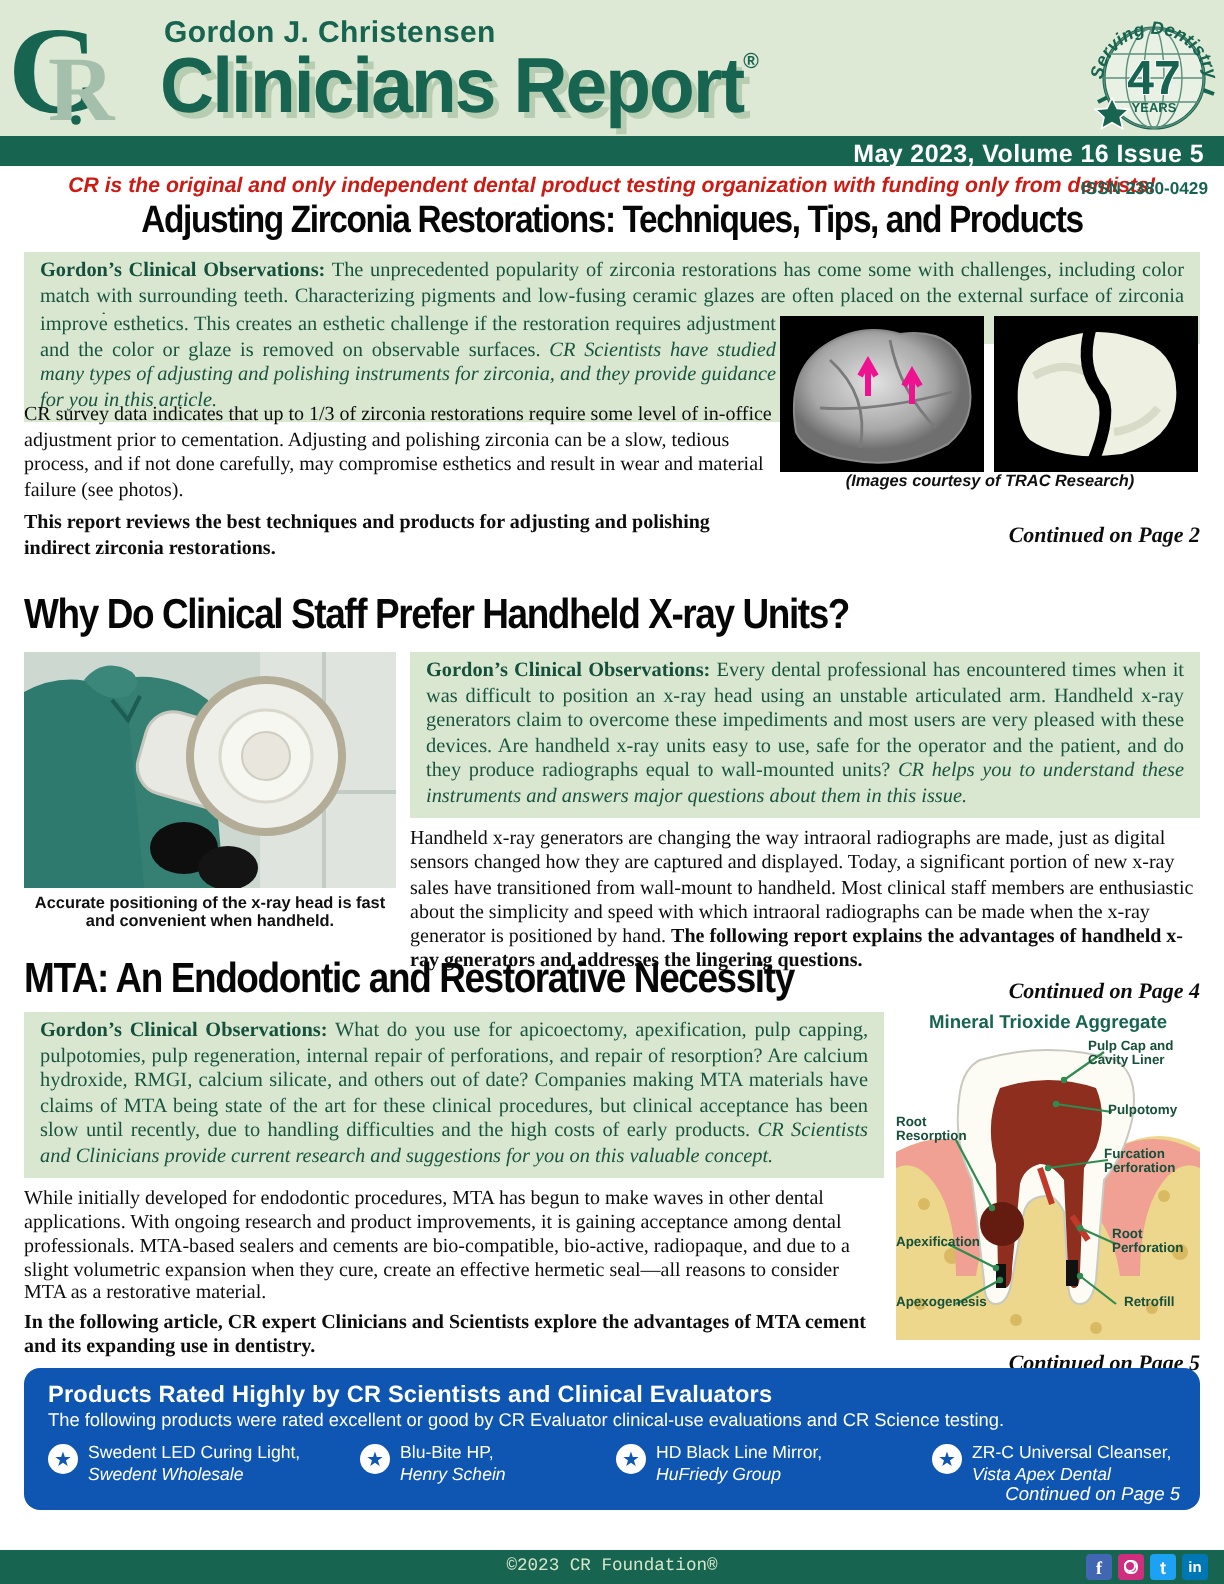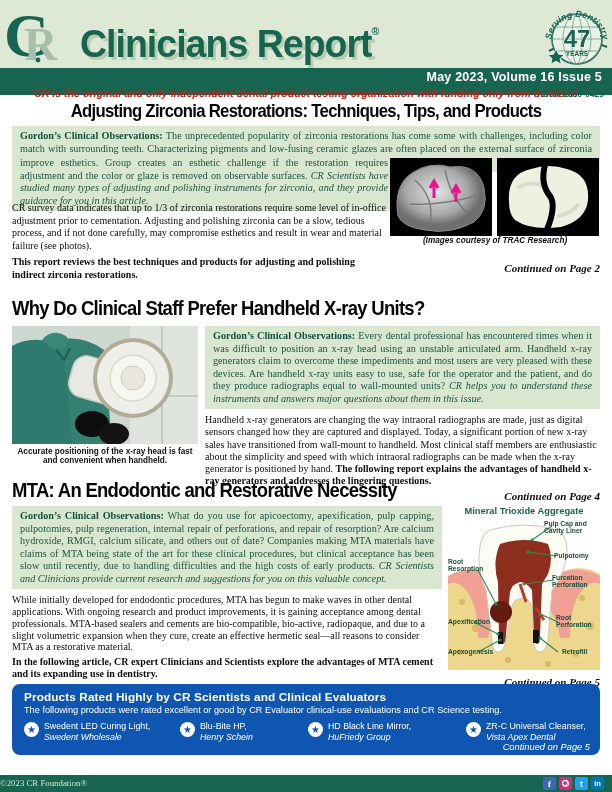--- a/index.html
+++ b/index.html
@@ -15,21 +15,21 @@
   
   #masthead { left:0; top:0; width:612px; height:68px; background:#dde9d4; }
   #cr-logo { left:6px; top:2px; }
   #mast-author { left:82px; top:8px; font-weight:bold; font-size:15px; color:#176450; letter-spacing:.2px;}
   #mast-title  { left:80px; top:22px; font-weight:bold; font-size:39px; color:#176450;
                  letter-spacing:-1px; text-shadow:3px 3px 0 #b7cdb2; white-space:nowrap;
                  font-family:"Liberation Sans", sans-serif; transform:scaleX(.96); transform-origin:left;}
   #mast-reg { font-size:11px; vertical-align:22px; letter-spacing:0; text-shadow:none; }
   #badge { right:3px; top:1px; }
 
-  #issue-bar { left:0; top:68px; width:612px; height:27px; background:#176450; }
+  #issue-bar { left:0; top:68px; width:612px; height:15px; background:#176450; }
   #issue-text { position:absolute; right:10px; top:2px; color:#fff; font-weight:bold; font-size:12.5px;
                 font-family:"Liberation Sans",sans-serif; letter-spacing:.2px;}
   #tagline-row { left:0; top:86px; width:612px; height:15px; }
   #tagline { width:100%; text-align:center; font-weight:bold; font-style:italic; font-size:10.6px;
              color:#cd1a12; font-family:"Liberation Sans",sans-serif; padding-top:1px;}
   #issn { position:absolute; right:8px; top:3px; font-size:8.6px; font-weight:bold; color:#176450;
           font-family:"Liberation Sans",sans-serif;}
 
   
   .headline { font-family:"Liberation Sans",sans-serif; font-weight:bold; color:#070707;
@@ -95,21 +95,21 @@
            margin-top:1px;}
   .prod-name { font-size:8.8px; line-height:1.2; }
   .prod-vendor { font-size:8.8px; font-style:italic; line-height:1.2;}
   #products-cont { position:absolute; right:10px; bottom:3px; font-style:italic; font-size:9.3px; }
 
   
   #pub-band { left:0; top:757px; width:612px; height:18px; background:#dde9d4; }
   #pub-text { text-align:center; font-family:"Liberation Sans",sans-serif; font-weight:bold;
               font-size:9.3px; color:#176450; line-height:18px; }
   #copy-band { left:0; top:775px; width:612px; height:17px; background:#176450; }
-  #copy-text { text-align:left; font-family:Liberation Serif, serif;
+  #copy-text { text-align:center; font-family:Liberation Mono, monospace;
                font-size:8.8px; color:#d4e6cc; line-height:16px; }
   #socials { position:absolute; right:8px; top:2px; display:flex; gap:3px; }
   .social { width:13px; height:13px; border-radius:2px; color:#fff; font-family:"Liberation Sans",sans-serif;
             font-weight:bold; font-size:9px; display:flex; align-items:center; justify-content:center; }
   #fb { background:#4267b2; font-family:"Liberation Serif",serif;}
   #ig { background:#cf2e7f; position:relative; }
   #ig::before { content:""; position:absolute; inset:2.6px; border:1.2px solid #fff; border-radius:3px; }
   #ig::after { content:""; position:absolute; width:4px; height:4px; border:1.2px solid #fff;
                border-radius:50%; top:3.4px; left:3.4px; }
   #tw { background:#1da1f2; }
@@ -119,20 +119,21 @@
 <body>
 
 <div id="page">
 
   <div id="masthead" class="abs">
     <svg id="cr-logo" class="abs" width="72" height="64" viewBox="0 0 72 64">
       <text x="-2" y="54" font-family="Liberation Serif, serif" font-size="62" font-weight="bold" fill="#176450">C</text>
       <text x="18" y="58" font-family="Liberation Serif, serif" font-size="46" font-weight="bold" fill="#a4bfab">R</text>
       <circle cx="32" cy="58" r="2.4" fill="#176450"></circle>
     </svg>
+    <div id="mast-author" class="abs sans">Gordon J. Christensen</div>
     <div id="mast-title" class="abs"><span>Clinicians Report</span><span id="mast-reg">®</span></div>
     <svg id="badge" class="abs" width="66" height="66" viewBox="0 0 66 66">
       <defs>
           <path id="arcp" d="M 8,42 A 26,26 0 1 1 60,42" fill="none"></path>
         </defs>
       <path d="M 6,50 Q 36,34 64,46" stroke="#176450" stroke-width="2" fill="none"></path>
       <circle cx="34" cy="38" r="25" fill="#e9f1e4" stroke="#176450" stroke-width="1.6"></circle>
       <ellipse cx="34" cy="38" rx="25" ry="25" fill="none" stroke="#5c8f7c" stroke-width=".7"></ellipse>
       <ellipse cx="34" cy="38" rx="14" ry="25" fill="none" stroke="#5c8f7c" stroke-width=".7"></ellipse>
       <ellipse cx="34" cy="38" rx="5" ry="25" fill="none" stroke="#5c8f7c" stroke-width=".7"></ellipse>
@@ -154,21 +155,21 @@
 
   <div id="tagline-row" class="abs">
     <div id="tagline">CR is the original and only independent dental product testing organization with funding only from dentists!</div>
     <div id="issn">ISSN 2380-0429</div>
   </div>
 
   <div id="article1" class="abs">
     <div class="headline centered">Adjusting Zirconia Restorations: Techniques, Tips, and Products</div>
 
     <div id="a1-box-a" class="obs"><b>Gordon’s Clinical Observations:</b><span> The unprecedented popularity of zirconia restorations has come some with challenges, including color match with surrounding teeth. Characterizing pigments and low-fusing ceramic glazes are often placed on the external surface of zirconia restorations to</span></div>
-    <div id="a1-box-b" class="obs"><span>improve esthetics. Group creates an esthetic challenge if the restoration requires adjustment and the color or glaze is removed on observable surfaces. </span><i>CR Scientists have studied many types of adjusting and polishing instruments for zirconia, and they provide guidance for you in this article.</i></div>
+    <div id="a1-box-b" class="obs"><span>improve esthetics. This creates an esthetic challenge if the restoration requires adjustment and the color or glaze is removed on observable surfaces. </span><i>CR Scientists have studied many types of adjusting and polishing instruments for zirconia, and they provide guidance for you in this article.</i></div>
 
     <div id="a1-photos">
       <div style="display:flex; gap:5px;">
         <svg class="zirc-photo" viewBox="0 0 102 78">
           <defs>
             <radialGradient id="sem" cx="45%" cy="40%">
                 <stop offset="0%" stop-color="#e2e2e2"></stop>
                 <stop offset="70%" stop-color="#a8a8a8"></stop>
                 <stop offset="100%" stop-color="#6f6f6f"></stop>
               </radialGradient>

